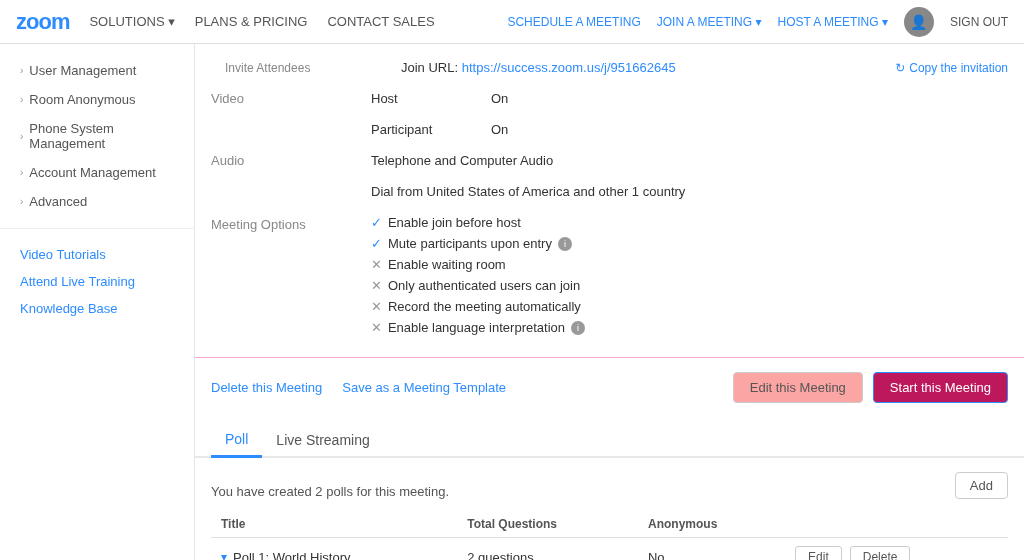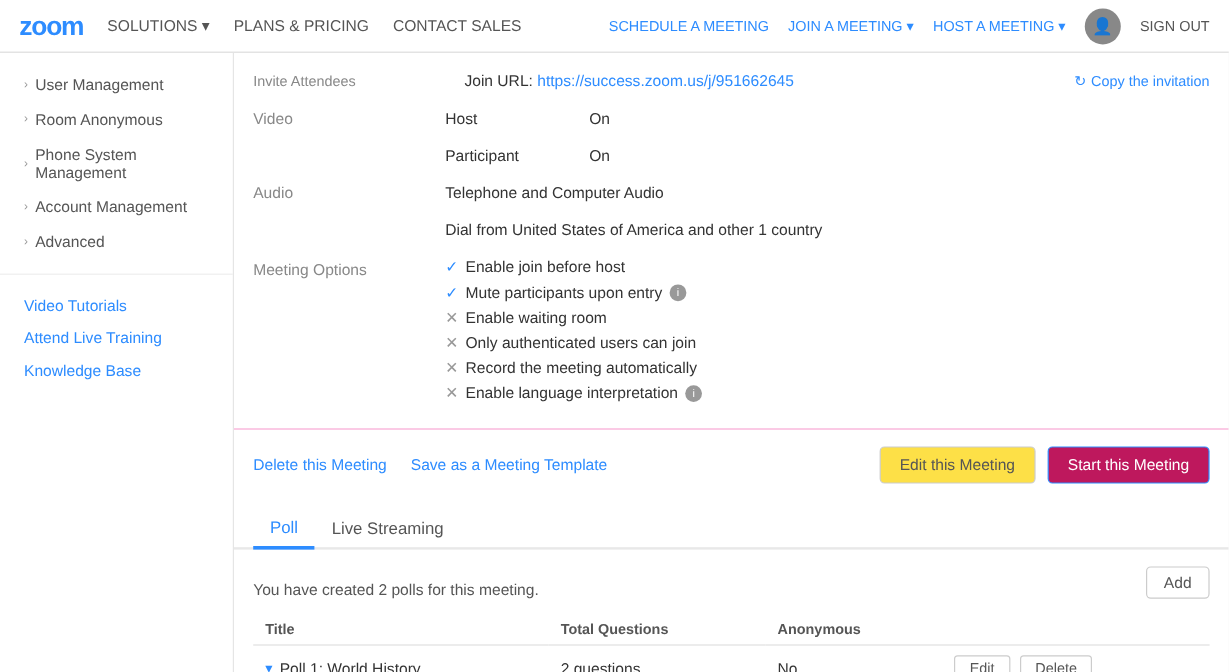--- a/index.html
+++ b/index.html
@@ -124,20 +124,21 @@
     }
     .detail-table td {
       padding: 8px 16px;
       vertical-align: top;
       font-size: 13px;
     }
     .detail-label {
       color: #888;
       width: 160px;
       font-size: 12px;
+      margin-left: 14px;
     }
     .detail-value {
       color: #333;
     }
     .detail-link {
       color: #2d8cff;
       cursor: pointer;
       text-decoration: none;
     }
     .copy-invitation {
@@ -201,21 +202,21 @@
       cursor: pointer;
       font-size: 13px;
     }
     .action-right {
       display: flex;
       align-items: center;
       gap: 10px;
     }
     .btn-edit {
       padding: 7px 16px;
-      background: #fde047;
+      background: #fca5a5;
       border: 1px solid #ccc;
       border-radius: 4px;
       font-size: 13px;
       color: #555;
       cursor: pointer;
     }
     .btn-start {
       padding: 7px 16px;
       background: #be185d;
       border: 1px solid #2d8cff;

